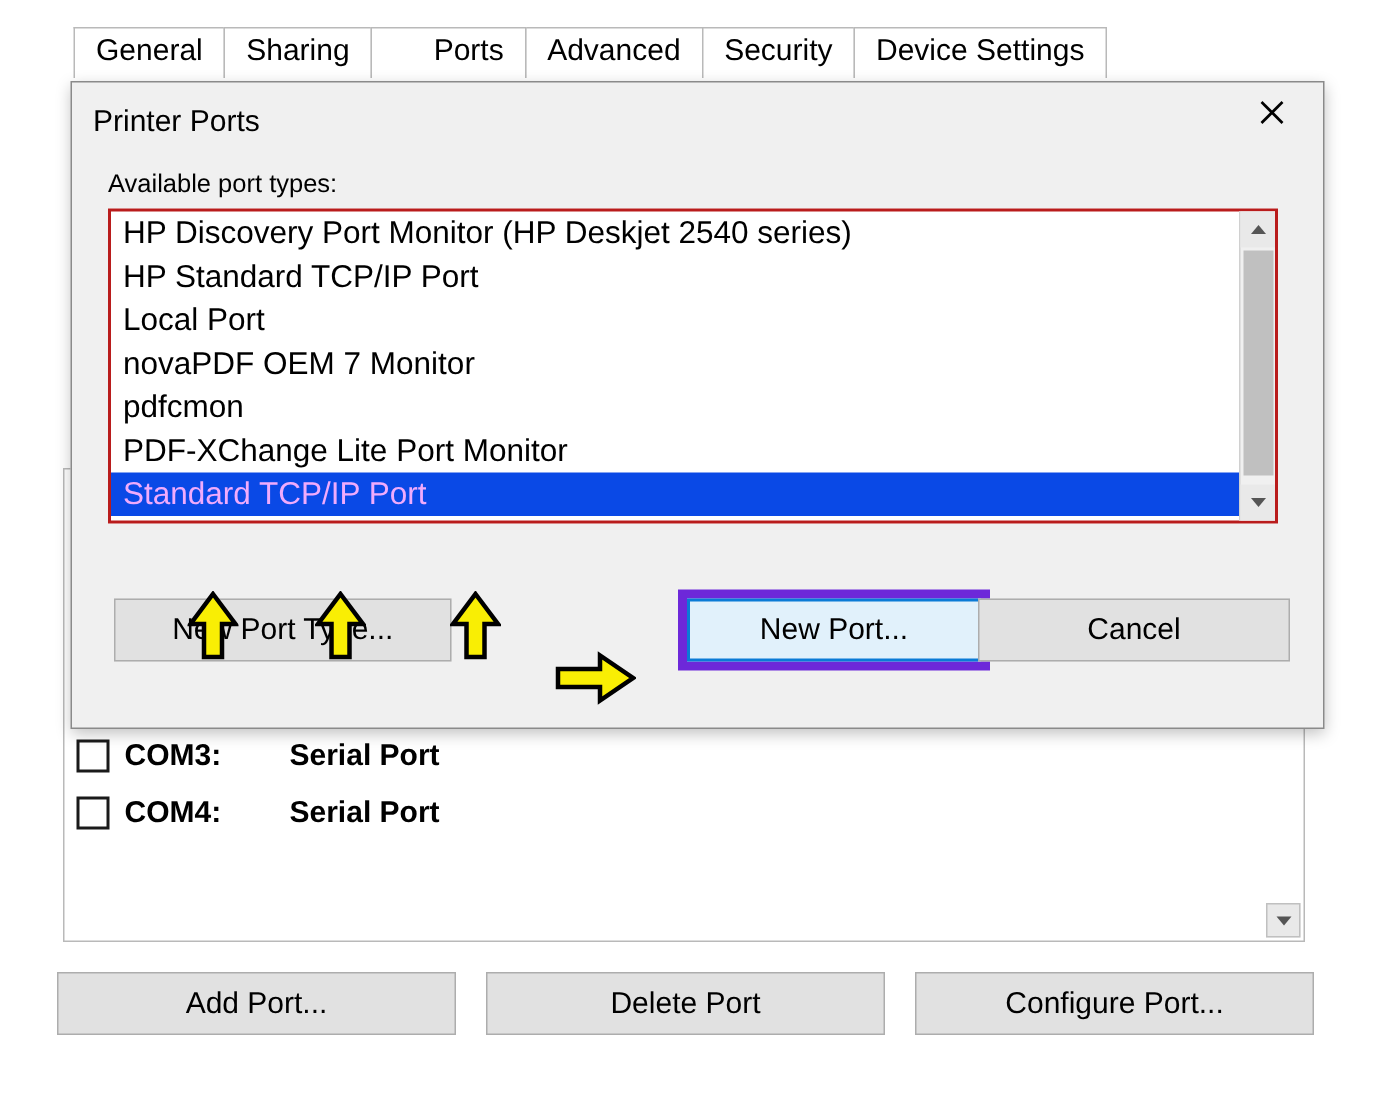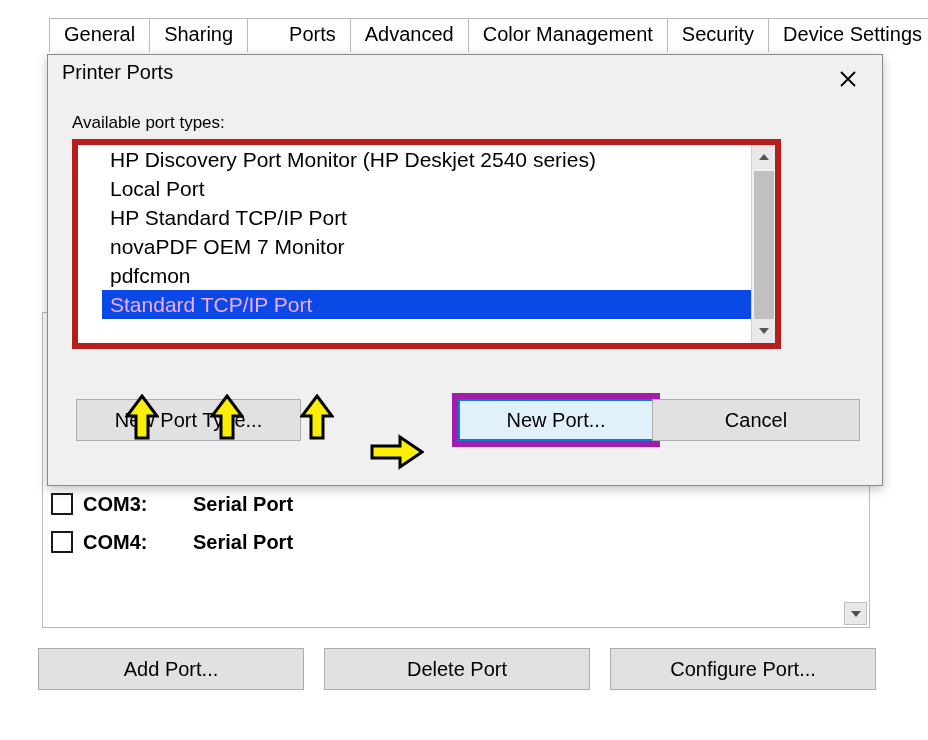--- a/index.html
+++ b/index.html
@@ -113,21 +113,21 @@
     left: 47px;
     width: 836px;
     height: 432px;
     background: #f0f0f0;
     border: 1px solid #8a8a8a;
     box-shadow: 0 3px 10px rgba(0,0,0,0.25);
     z-index: 10;
   }
   .dlg-titlebar {
     display: flex;
-    align-items: flex-start;
+    align-items: flex-end;
     justify-content: space-between;
     padding: 6px 6px 6px 14px;
     height: 44px;
   }
   .dlg-title { font-size: 20px; }
   .dlg-close {
     width: 56px;
     height: 36px;
     display: flex;
     align-items: center;
@@ -137,26 +137,25 @@
   .dlg-close svg { width: 18px; height: 18px; stroke: #000; stroke-width: 1.8; }
   .dlg-body {
     padding: 14px 24px 0 24px;
   }
   .dlg-label {
     margin-bottom: 6px;
     font-size: 17px;
   }
   .listbox-wrap {
     position: relative;
-    width: 709px;
+    width: 780px;
     height: 210px;
-    border: 6px solid #b91c1c;
+    border: 2px solid #b91c1c;
     background: #fff;
     display:flex;
-    padding-left:24px;
   }
   .listbox {
     flex: 1;
     overflow: hidden;
   }
   .listitem {
     padding: 1px 8px 1px 8px;
     font-size: 21px;
     line-height: 27px;
     white-space: nowrap;
@@ -215,21 +214,21 @@
     justify-content: center;
     font-size: 20px;
     padding: 0 10px;
   }
   .btn-newtype { width: 225px; margin-left: 4px; }
   .btn-newport-wrap{
     position:absolute;
     left: 380px;
     top: -6px;
     padding: 6px;
-    background: #a21caf;
+    background: #6d28d9;
   }
   .btn-newport-wrap .inner-blue{
     border: 2px solid #0a7bd6;
     padding: 2px;
     background:#e1f1fb;
   }
   .btn-newport {
     width: 188px;
     height: 34px;
     background: #e1f1fb;
@@ -253,21 +252,20 @@
 
 </style>
 </head>
 <body>
 
 <div class="tabs">
   <div class="tab">General</div>
   <div class="tab">Sharing</div>
   <div class="tab active">Ports</div>
   <div class="tab">Advanced</div>
-  <div class="tab">Color Management</div>
   <div class="tab">Security</div>
   <div class="tab">Device Settings</div>
 </div>
 
 <div class="bg-panel">
   <div class="port-row">
     <span class="cb"></span>
     <span class="portname">COM3:</span>
     <span>Serial Port</span>
   </div>
@@ -293,24 +291,25 @@
         <line x1="2" y1="2" x2="16" y2="16"></line>
         <line x1="16" y1="2" x2="2" y2="16"></line>
       </svg>
     </span>
   </div>
   <div class="dlg-body">
     <div class="dlg-label">Available port types:</div>
     <div class="listbox-wrap">
       <div class="listbox">
         <div class="listitem">HP Discovery Port Monitor (HP Deskjet 2540 series)</div>
+        <div class="listitem">HP Standard TCP/IP Port</div>
         <div class="listitem">Local Port</div>
-        <div class="listitem">HP Standard TCP/IP Port</div>
         <div class="listitem">novaPDF OEM 7 Monitor</div>
         <div class="listitem">pdfcmon</div>
+        <div class="listitem">PDF-XChange Lite Port Monitor</div>
         <div class="listitem selected">Standard TCP/IP Port</div>
       </div>
       <div class="list-scroll">
         <div class="arrow up"></div>
         <div class="thumb"></div>
         <div class="arrow down"></div>
       </div>
     </div>
 
     <div class="dlg-buttons">

